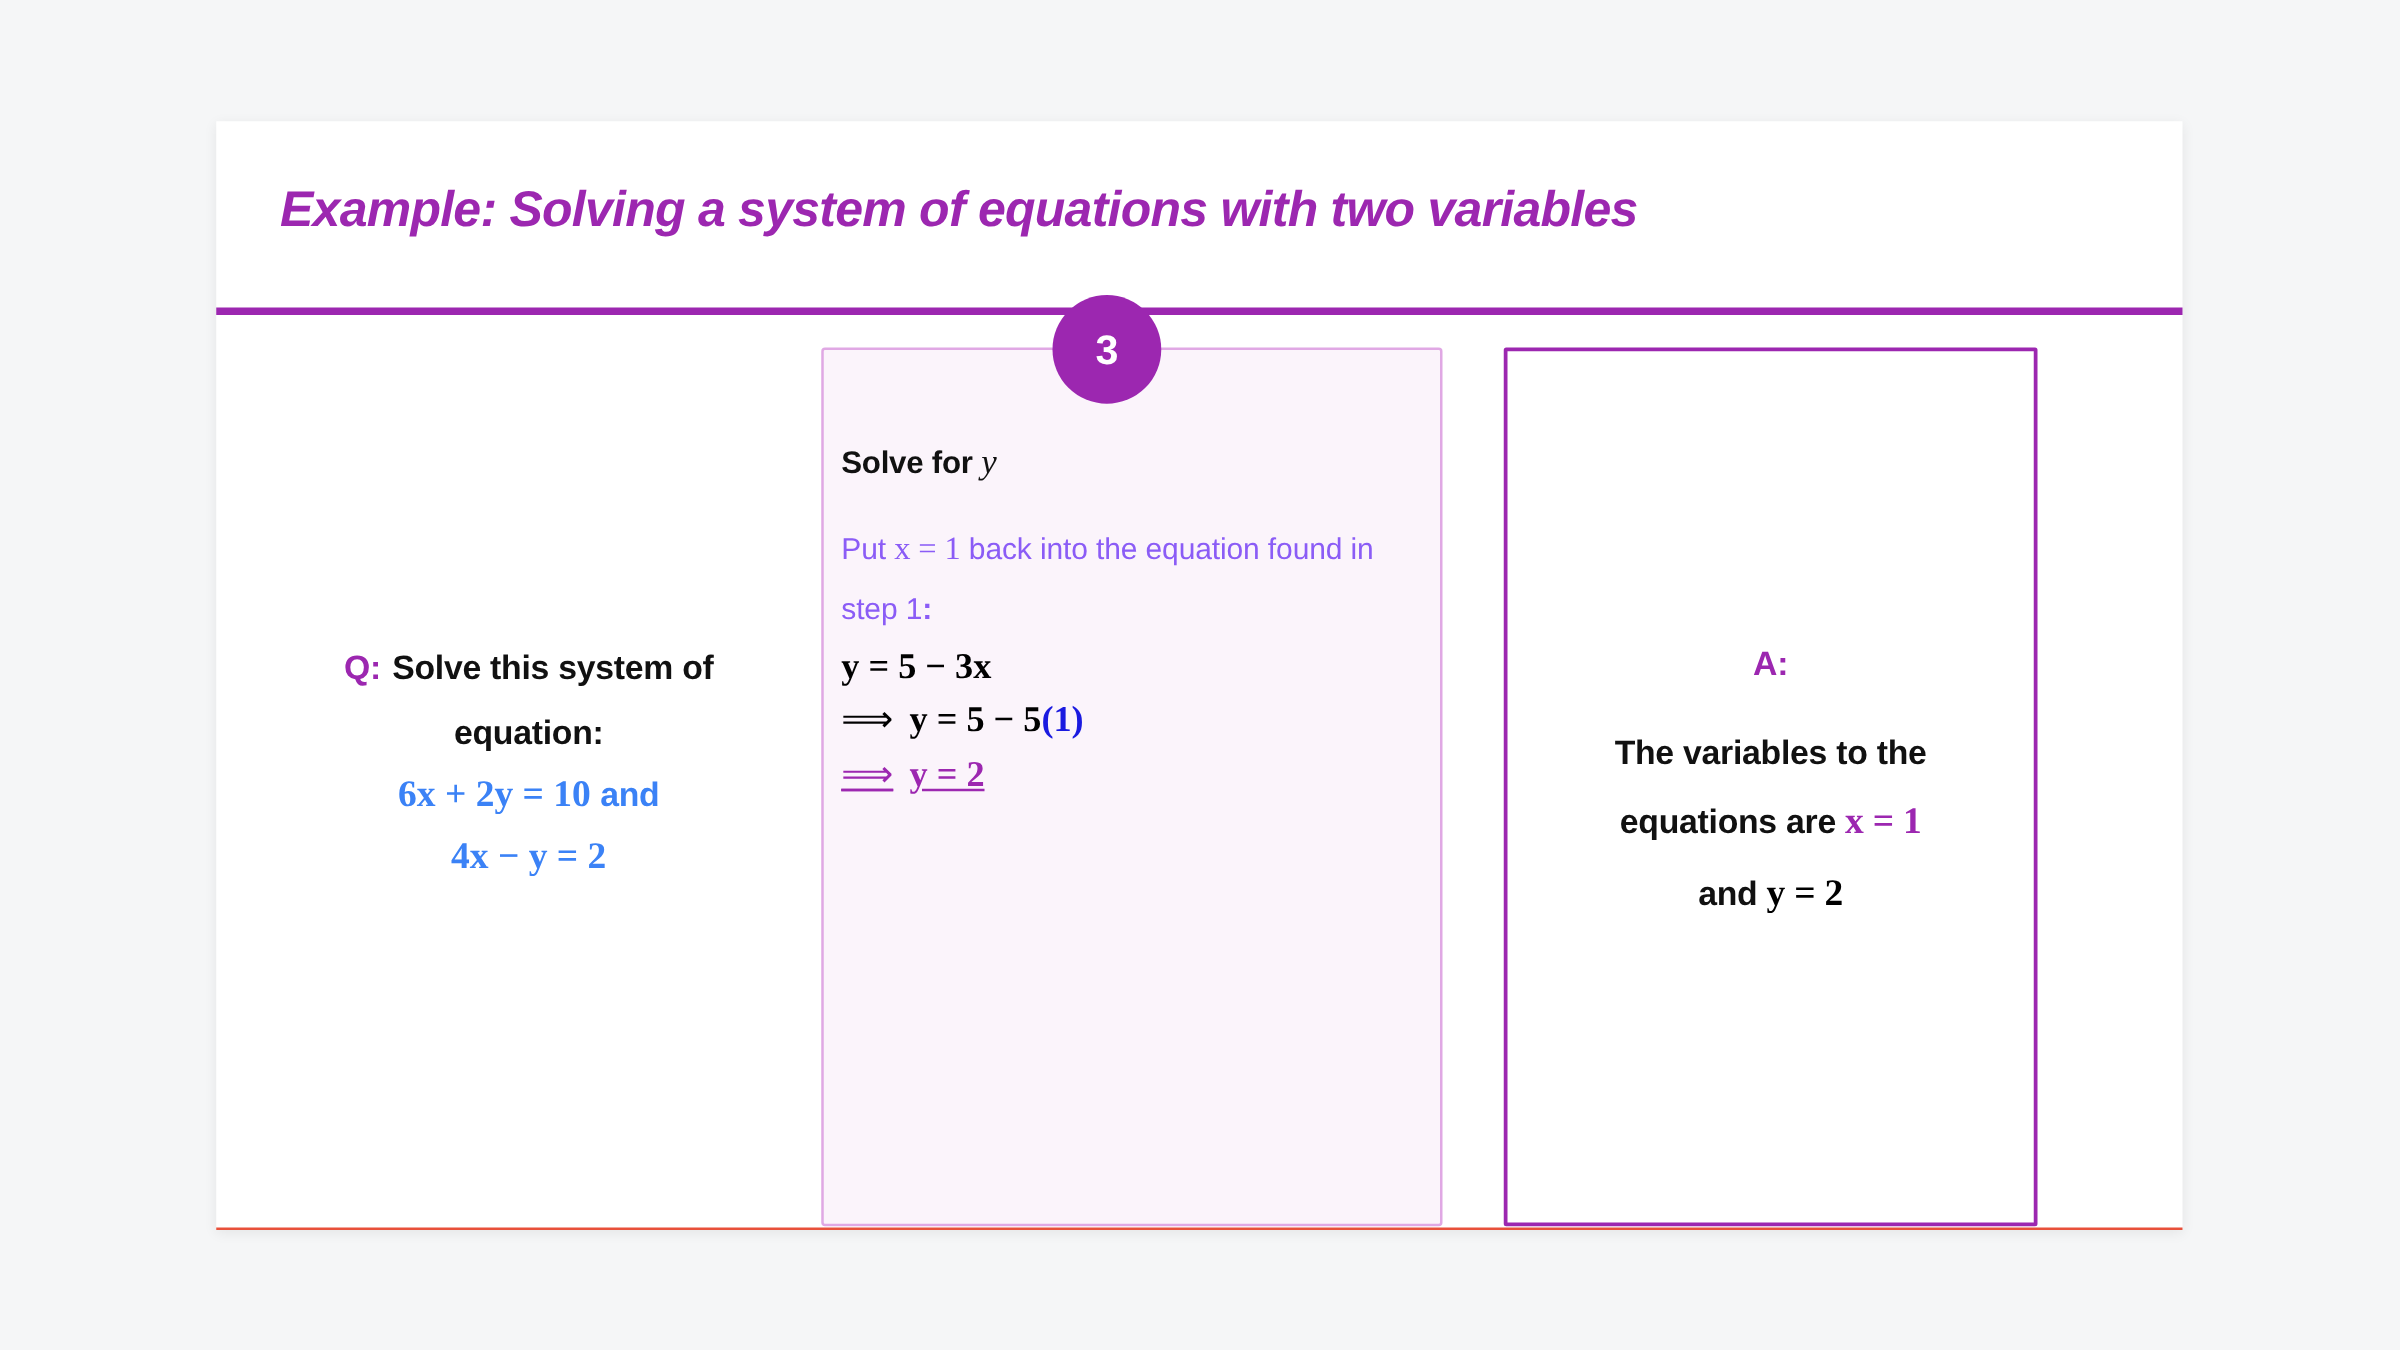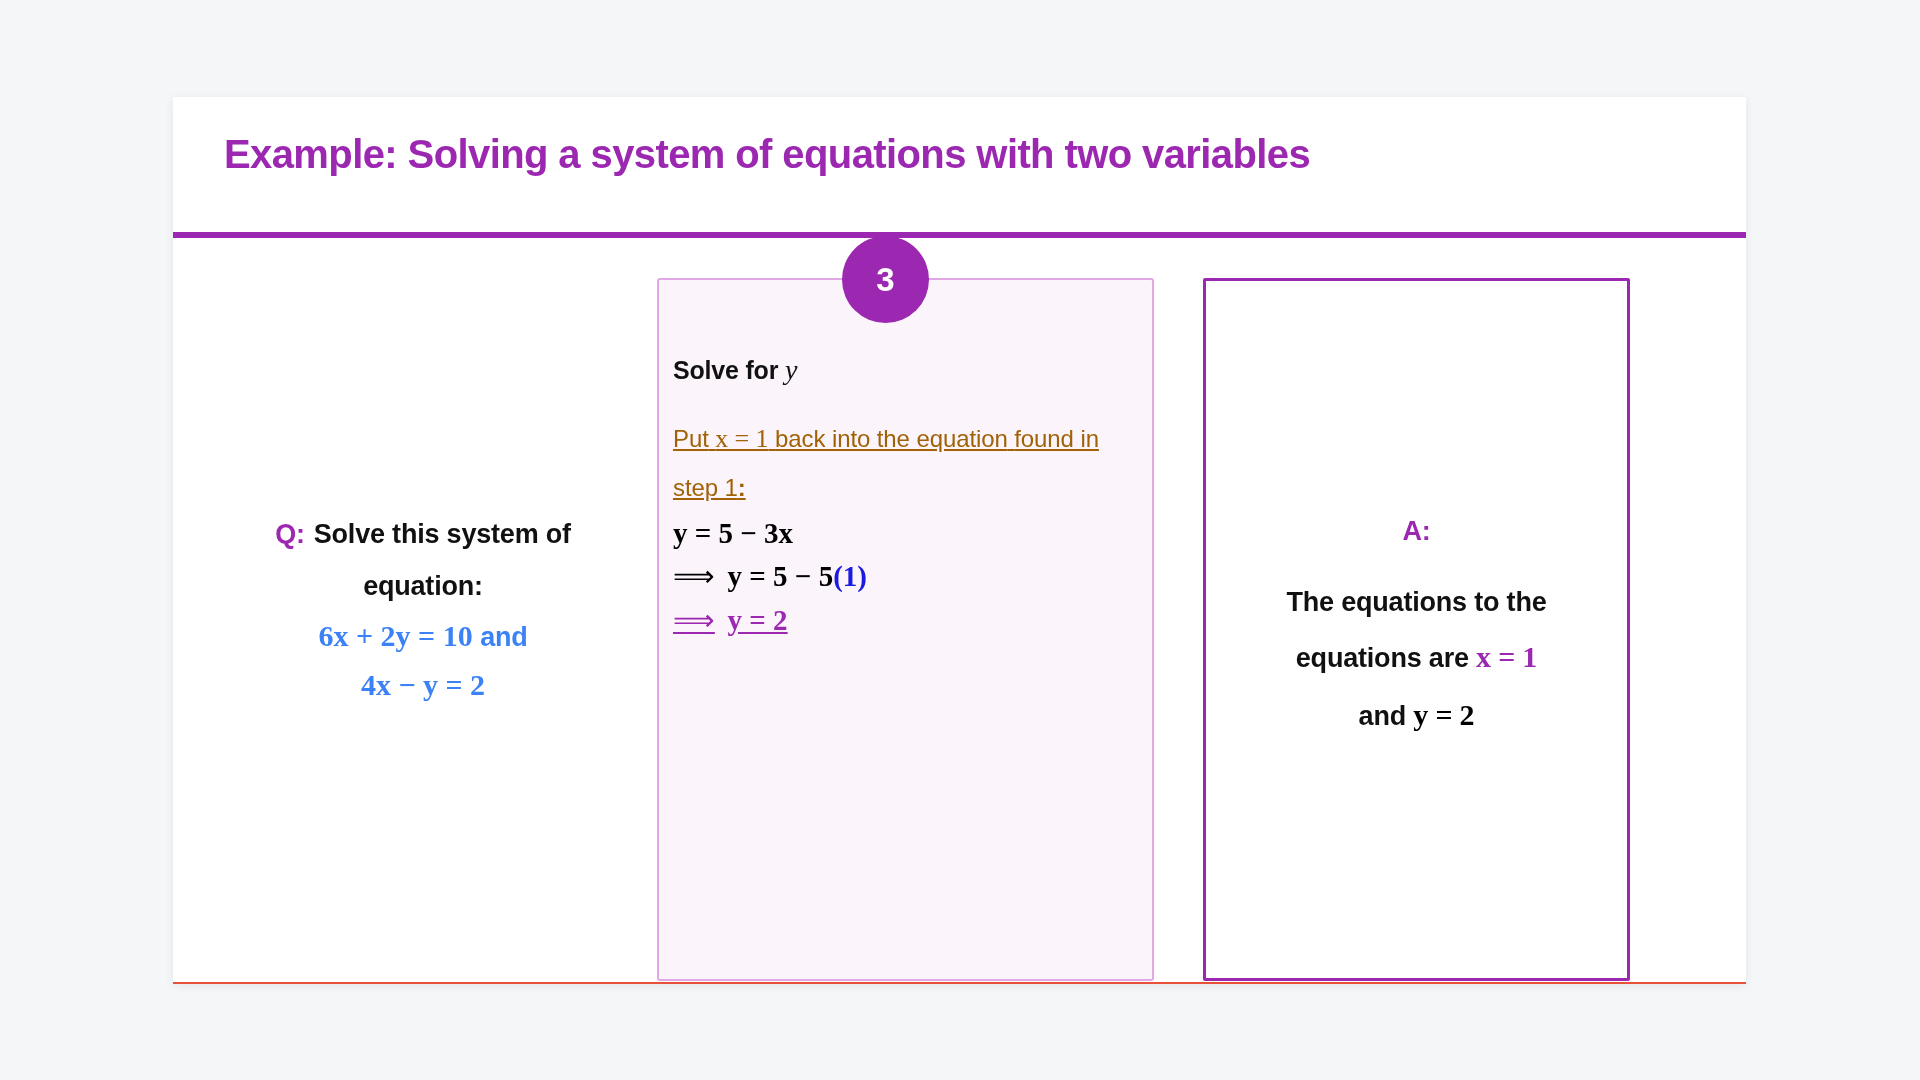--- a/index.html
+++ b/index.html
@@ -29,23 +29,24 @@
     width: 1573px;
     height: 887px;
     background: #ffffff;
     box-shadow: 0 2px 10px rgba(0,0,0,0.07);
     border-bottom: 2px solid #e8503a;
   }
 
   .card-header {
     position: absolute;
     left: 0;
-    top: 2px;
+    top: 16px;
     width: 100%;
     height: 136px;
+    font-style: italic;
   }
 
   .slide-title {
     position: absolute;
     left: 51px;
     top: 33px;
     font-size: 40px;
     font-weight: 700;
     letter-spacing: -0.6px;
     color: #9c27b0;
@@ -170,24 +171,23 @@
   .step-heading .mvar {
     font-family: "Liberation Serif", serif;
     font-style: italic;
     font-weight: 400;
     font-size: 28px;
   }
 
   .step-text {
     font-size: 24px;
     font-weight: 400;
-    color: #a16207;
+    color: #8b5cf6;
     line-height: 1.98;
     letter-spacing: -0.1px;
-    text-decoration: underline;
   }
 
   .step-text .meq {
     font-family: "Liberation Serif", serif;
     font-size: 26px;
   }
 
   .step-text .bold-colon {
     font-weight: 700;
   }
@@ -319,21 +319,21 @@
             <span class="arrow">⟹</span><span>y = 2</span>
           </div>
         </div>
       </div>
 
       <div class="answer-col">
         <div class="answer-panel">
           <div class="a-marker">A:</div>
 
           <div class="a-text">
-            <div>The equations to the</div>
+            <div>The variables to the</div>
             <div>
               <span>equations are</span>
               <span class="meq accent">x = 1</span>
             </div>
             <div>
               <span>and</span>
               <span class="meq">y = 2</span>
             </div>
           </div>
         </div>

